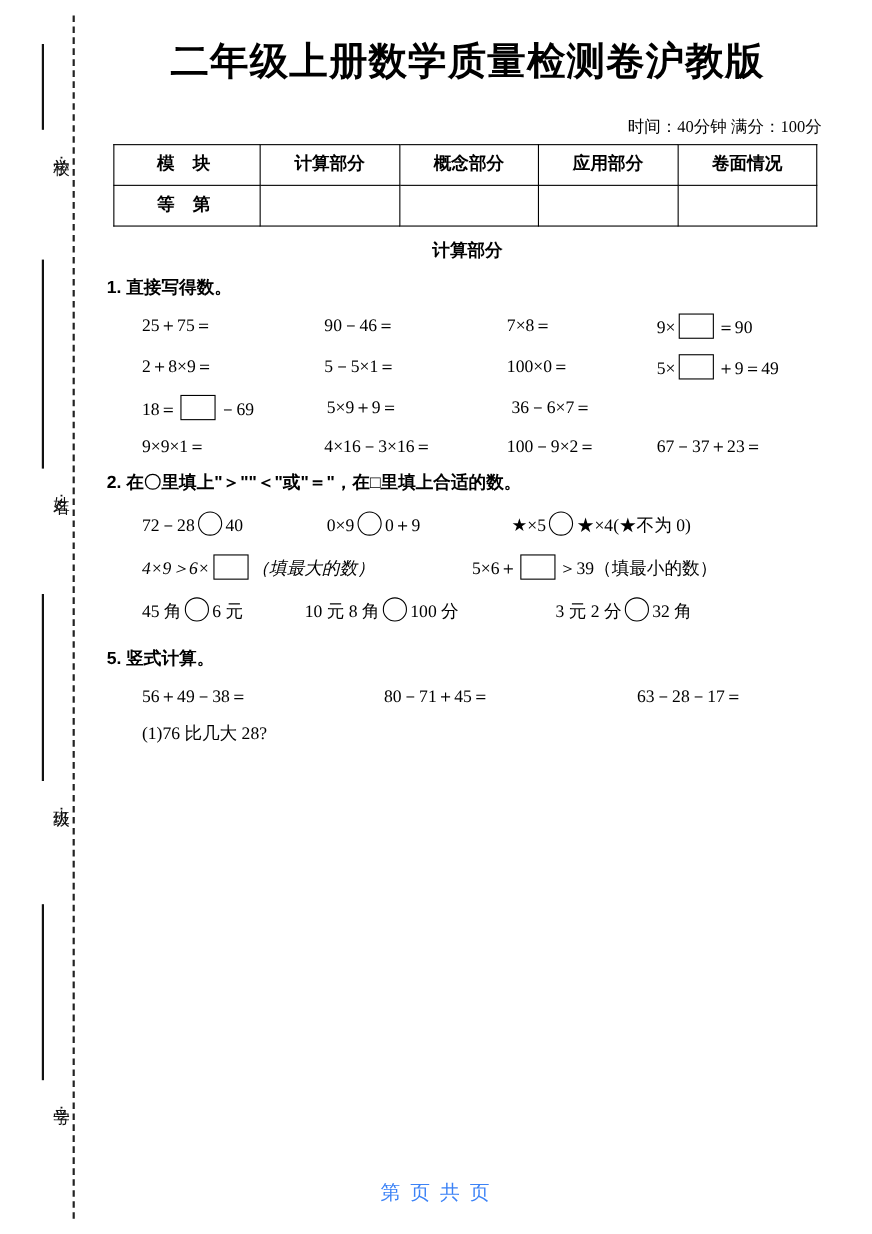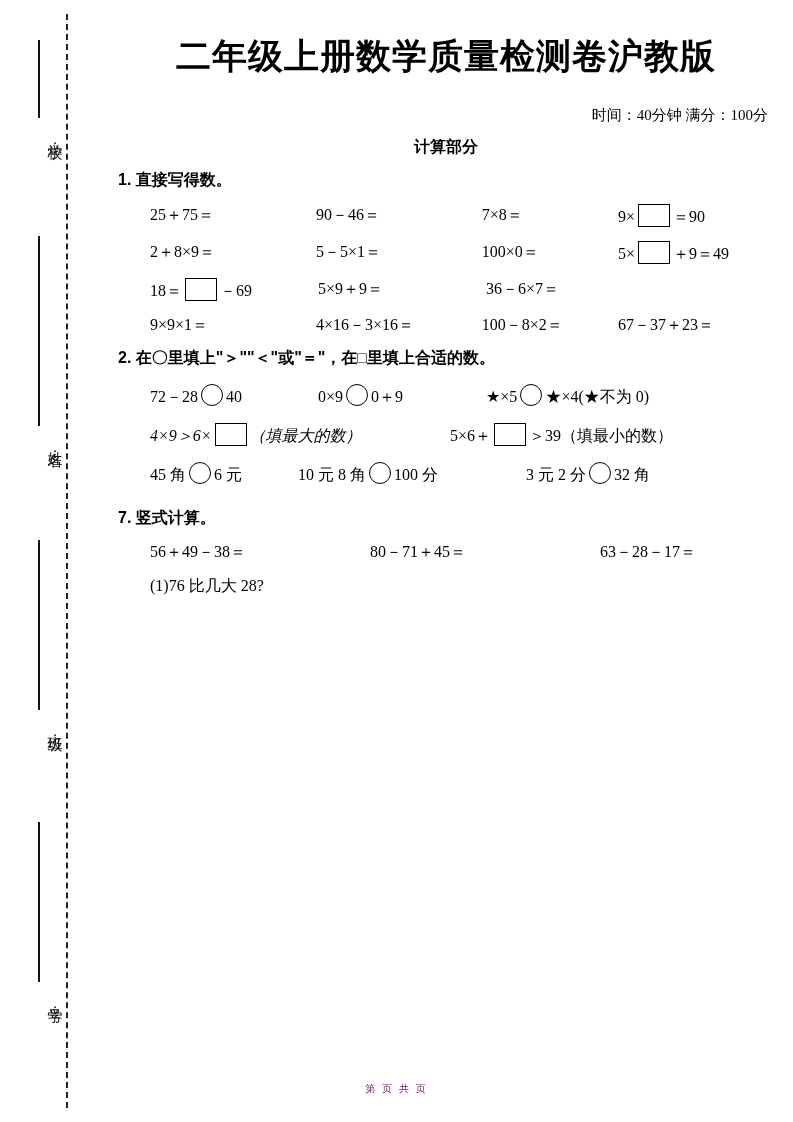--- a/index.html
+++ b/index.html
@@ -51,21 +51,21 @@
   .seal-rule {
     position: absolute;
     left: 24px;
     width: 0;
     border-left: 2px solid #111;
   }
 
   
   .content {
     position: absolute;
-    left: 116px;
+    left: 95px;
     top: 0;
     width: 660px;
     height: 1122px;
   }
 
   .title {
     margin-top: 34px;
     text-align: center;
     font-family: "Liberation Sans", sans-serif;
     font-weight: bold;
@@ -157,24 +157,24 @@
   }
 
   .row-compare { margin-top: 15px; }
 
   .footer {
     position: absolute;
     left: 0;
     right: 0;
     bottom: 26px;
     text-align: center;
-    font-size: 10px;
+    font-size: 18px;
     font-family: "Liberation Sans", sans-serif;
     letter-spacing: 2px;
-    color: #701a75;
+    color: #3b82f6;
   }
 </style>
 </head>
 <body>
 
 <div class="page">
 
   <div class="dash-line"></div>
 
   <div class="seal-col">
@@ -187,20 +187,38 @@
     <div class="seal-rule" style="top:782px;height:160px;"></div>
     <div class="seal-item" style="top:956px;">学号：</div>
   </div>
 
   <div class="content">
 
     <div class="title">二年级上册数学质量检测卷沪教版</div>
 
     <div class="meta-line">时间：40分钟  满分：100分</div>
 
+    <table class="score">
+      <tbody>
+          <tr>
+        <td class="lbl">模 块</td>
+        <td>计算部分</td>
+        <td>概念部分</td>
+        <td>应用部分</td>
+        <td>卷面情况</td>
+      </tr>
+      <tr>
+        <td class="lbl">等 第</td>
+        <td></td>
+        <td></td>
+        <td></td>
+        <td></td>
+      </tr>
+    </tbody>
+      </table>
 
     <div class="section-head">计算部分</div>
 
     <div class="q-title">1. 直接写得数。</div>
 
     <div class="row">
       <span class="cell w-col1">25＋75＝</span>
       <span class="cell w-col2">90－46＝</span>
       <span class="cell w-col3">7×8＝</span>
       <span class="cell w-col4">9×<span class="blank-box"></span>＝90</span>
@@ -215,21 +233,21 @@
 
     <div class="row">
       <span class="cell w-col1">18＝<span class="blank-box"></span>－69</span>
       <span class="cell w-col2">5×9＋9＝</span>
       <span class="cell w-col3">36－6×7＝</span>
     </div>
 
     <div class="row">
       <span class="cell w-col1">9×9×1＝</span>
       <span class="cell w-col2">4×16－3×16＝</span>
-      <span class="cell w-col3">100－8×2＝</span>
+      <span class="cell w-col3">100－9×2＝</span>
       <span class="cell w-col4">67－37＋23＝</span>
     </div>
 
     <div class="q-title">
       <span>2. 在〇里填上"＞""＜"或"＝"，在□里填上合适的数。</span>
     </div>
 
     <div class="row row-compare">
       <span class="cell" style="width:168px;">72－28<span class="circle"></span>40</span>
       <span class="cell" style="width:168px;">0×9<span class="circle"></span>0＋9</span>
@@ -240,21 +258,21 @@
       <span class="cell" style="width:300px;font-style:italic;">4×9＞6×<span class="blank-box"></span>（填最大的数）</span>
       <span class="cell">5×6＋<span class="blank-box"></span>＞39（填最小的数）</span>
     </div>
 
     <div class="row row-compare">
       <span class="cell" style="width:148px;">45 角<span class="circle"></span>6 元</span>
       <span class="cell" style="width:228px;">10 元 8 角<span class="circle"></span>100 分</span>
       <span class="cell">3 元 2 分<span class="circle"></span>32 角</span>
     </div>
 
-    <div class="q-title" style="margin-top:22px;">7. 竖式计算。</div>
+    <div class="q-title" style="margin-top:22px;">5. 竖式计算。</div>
     <div class="row">
       <span class="cell" style="width:220px;">56＋49－38＝</span>
       <span class="cell" style="width:230px;">80－71＋45＝</span>
       <span class="cell">63－28－17＝</span>
     </div>
 
     <div class="row">
       <span class="cell">(1)76 比几大 28?</span>
     </div>
 

